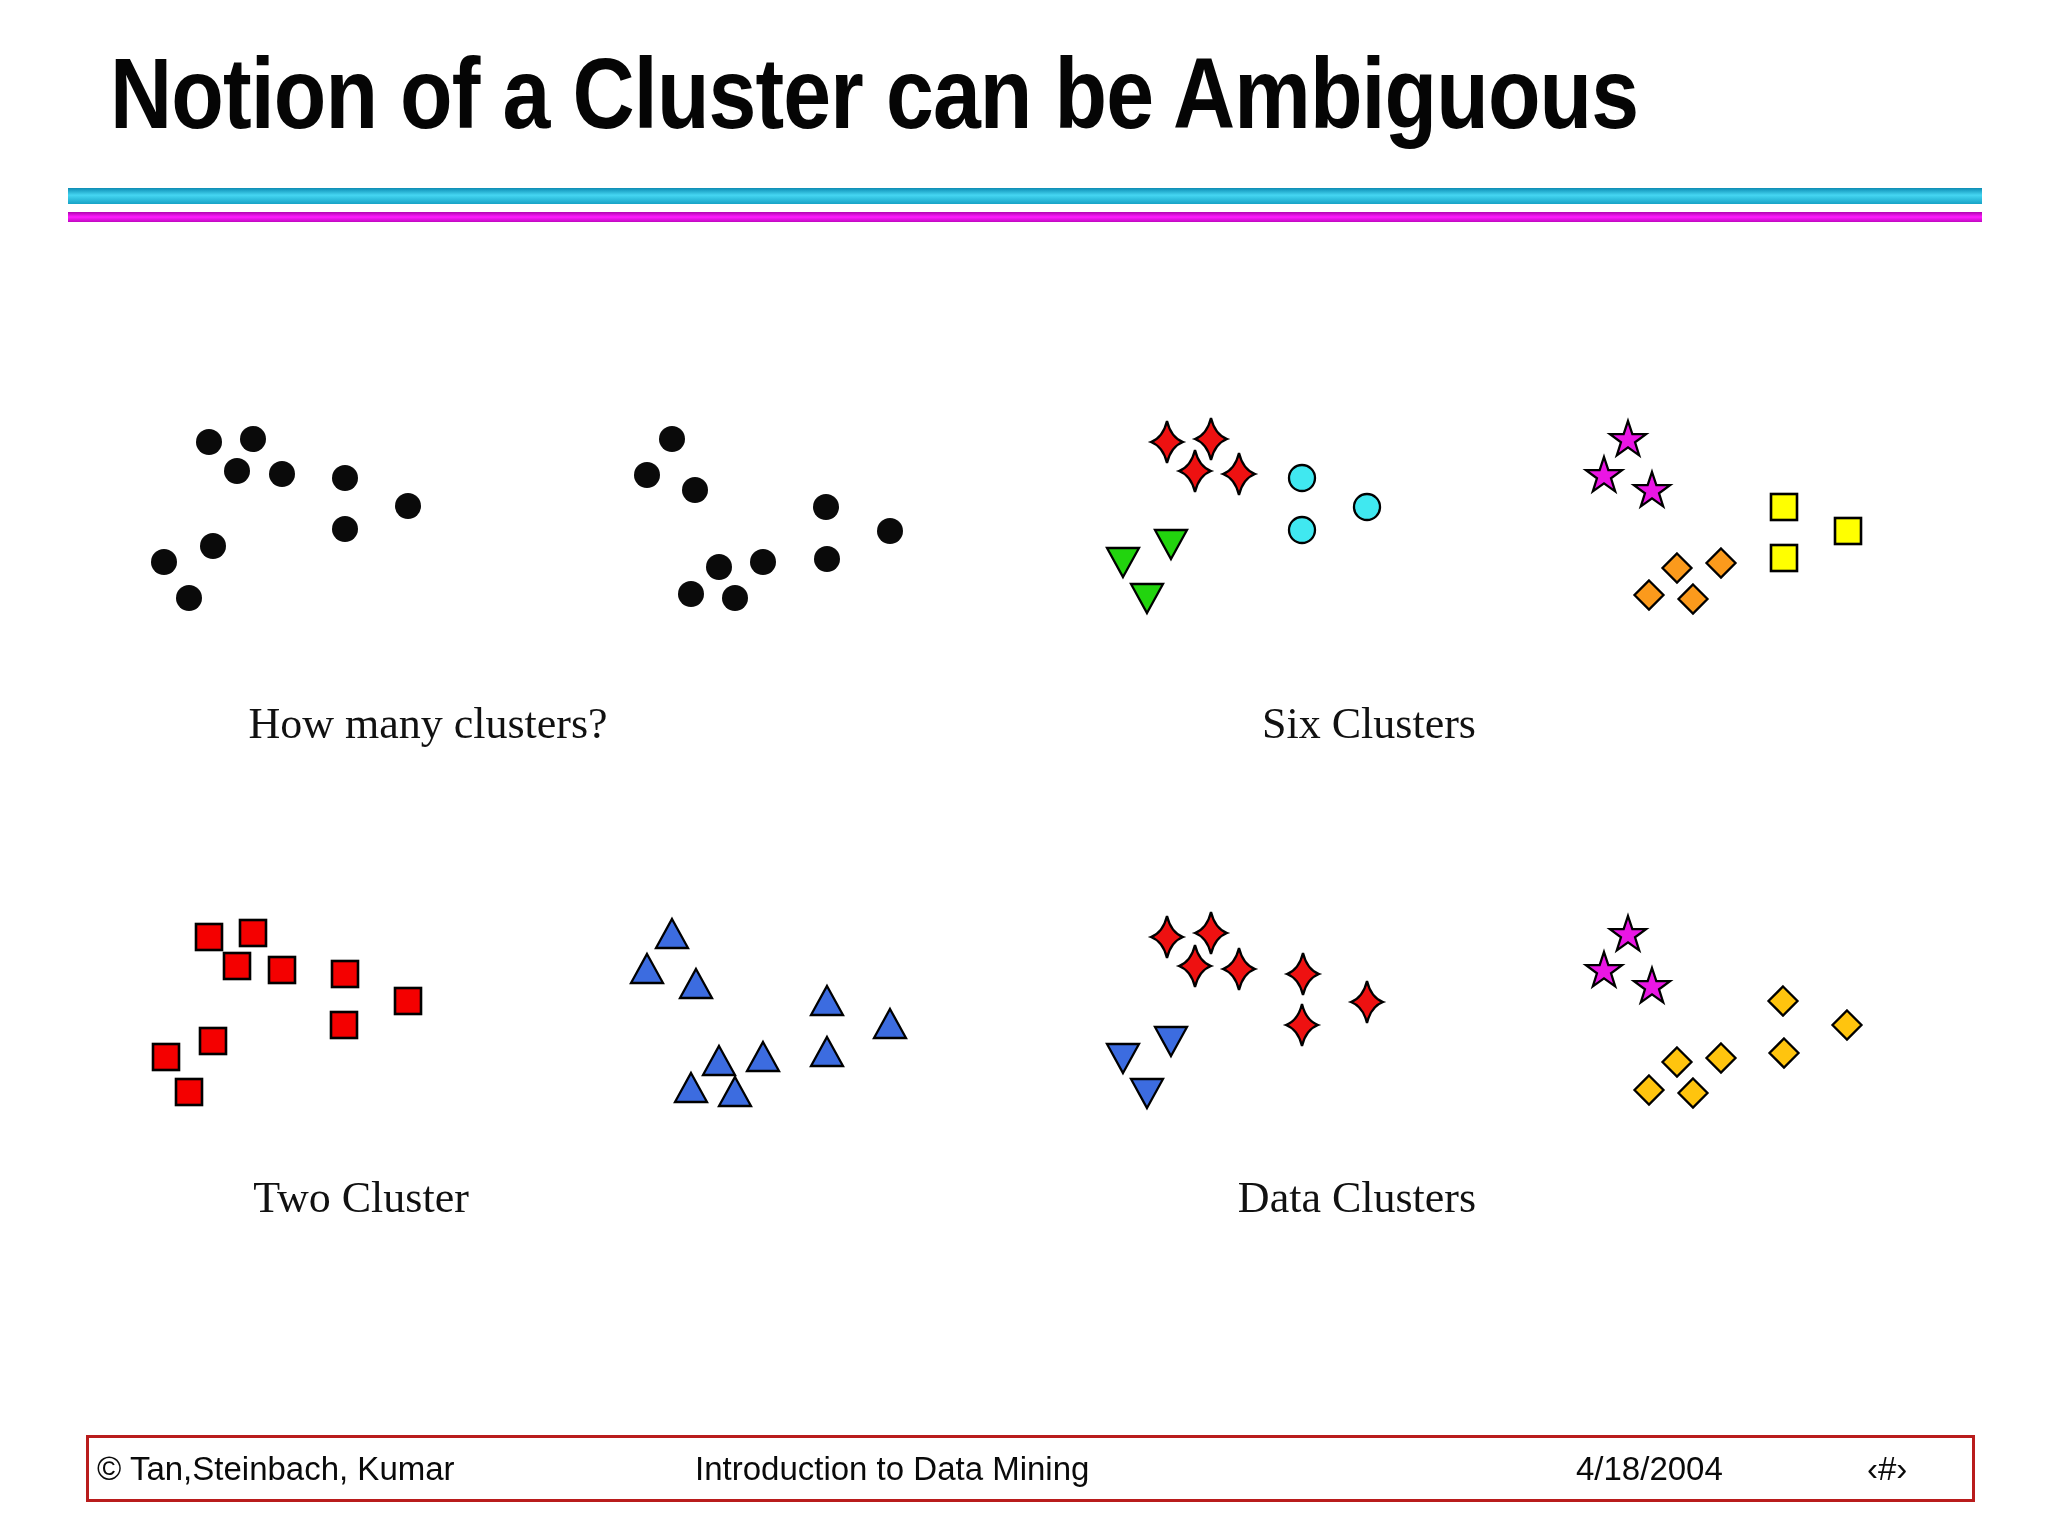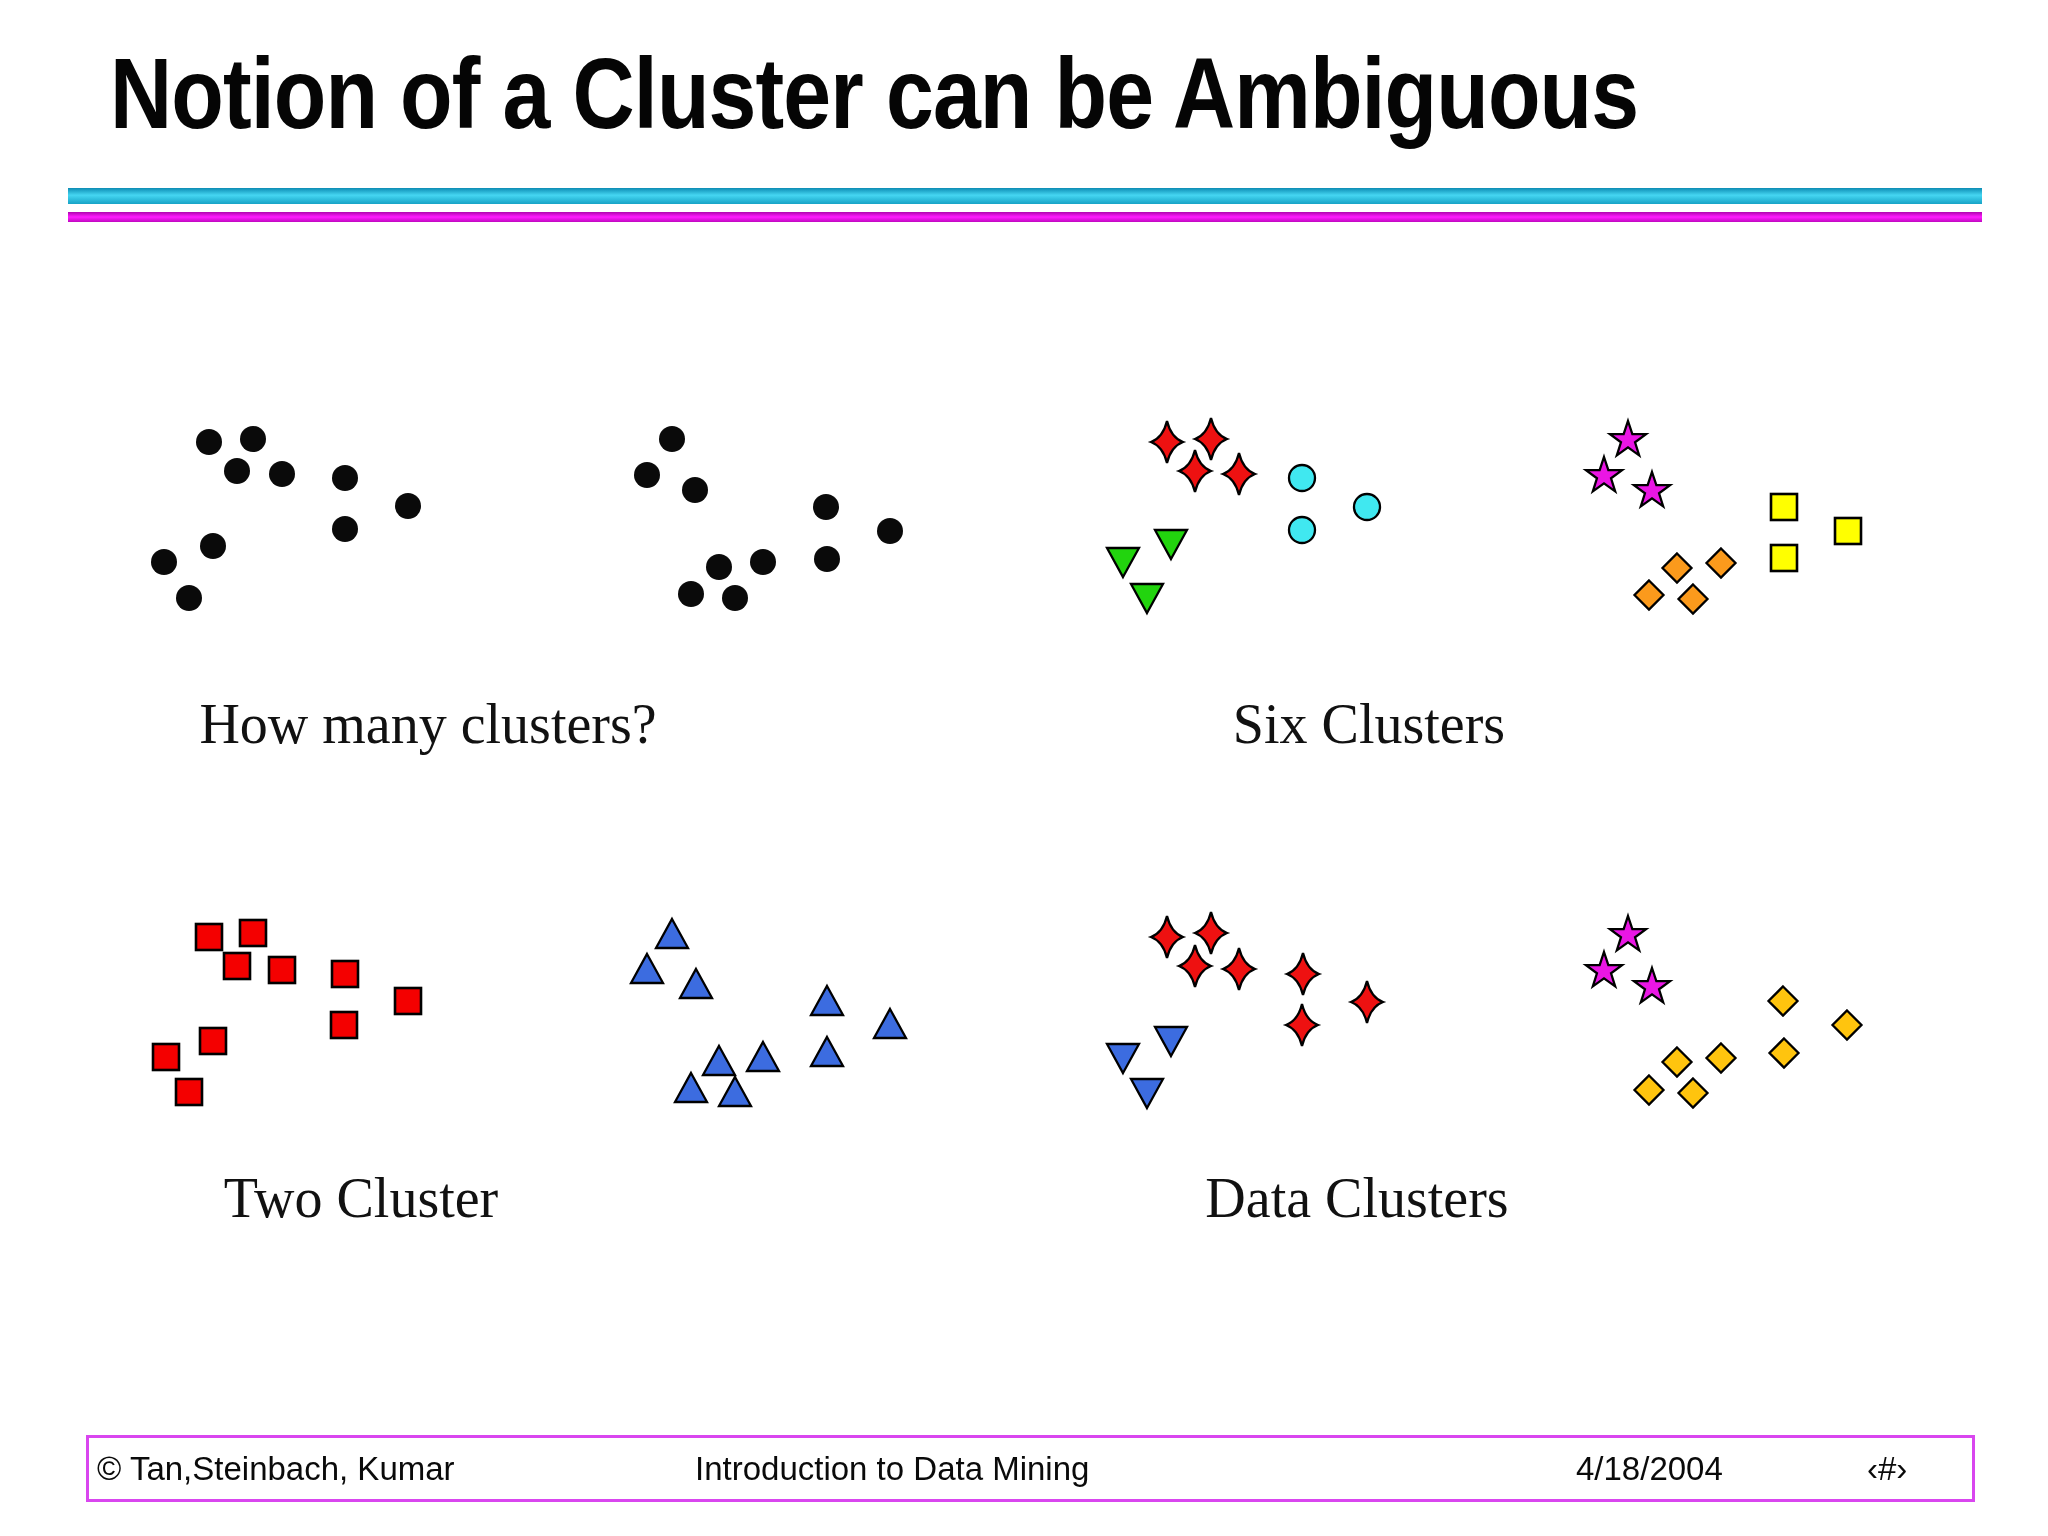--- a/index.html
+++ b/index.html
@@ -4,28 +4,28 @@
 <style>
   html,body{margin:0;padding:0;background:#ffffff;}
   #slide{position:relative;width:2048px;height:1536px;background:#ffffff;overflow:hidden;
          font-family:"Liberation Sans",sans-serif;padding-left:44px;}
   .title{position:absolute;left:110px;top:30px;font-weight:bold;font-size:100px;line-height:126px;
          color:#050505;white-space:nowrap;letter-spacing:-1px;
          transform:scaleX(0.86);transform-origin:0 50%;}
   .divider{position:absolute;left:68px;width:1914px;}
   .divider.top{top:188px;height:16px;}
   .divider.bottom{top:212px;height:10px;}
-  .caption{position:absolute;font-family:"Liberation Serif",serif;font-size:56px;line-height:46px;
+  .caption{position:absolute;font-family:"Liberation Serif",serif;font-size:44px;line-height:46px;
            color:#111;white-space:nowrap;transform:translateX(-50%);}
   #cap-how{left:428px;top:701px;}
   #cap-six{left:1345px;top:701px;margin-left:24px;}
   #cap-two{left:361px;top:1175px;}
   #cap-four{left:1357px;top:1175px;}
   #plot-canvas{position:absolute;left:0;top:0;}
-  .footer{position:absolute;left:86px;top:1435px;width:1883px;height:61px;border:3px solid #d946ef;
+  .footer{position:absolute;left:86px;top:1435px;width:1883px;height:61px;border:3px solid #b91c1c;
           font-size:33px;color:#0a0a0a;}
   .footer span{position:absolute;top:0;line-height:61px;white-space:nowrap;}
   .f-copy{left:8px;}
   .f-course{left:606px;}
   .f-date{left:1487px;}
   .f-page{left:1778px;}
 </style>
 </head>
 <body>
 

